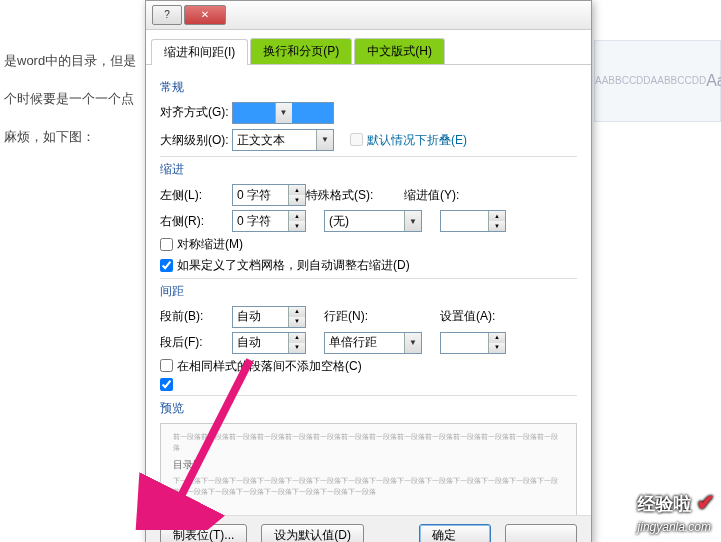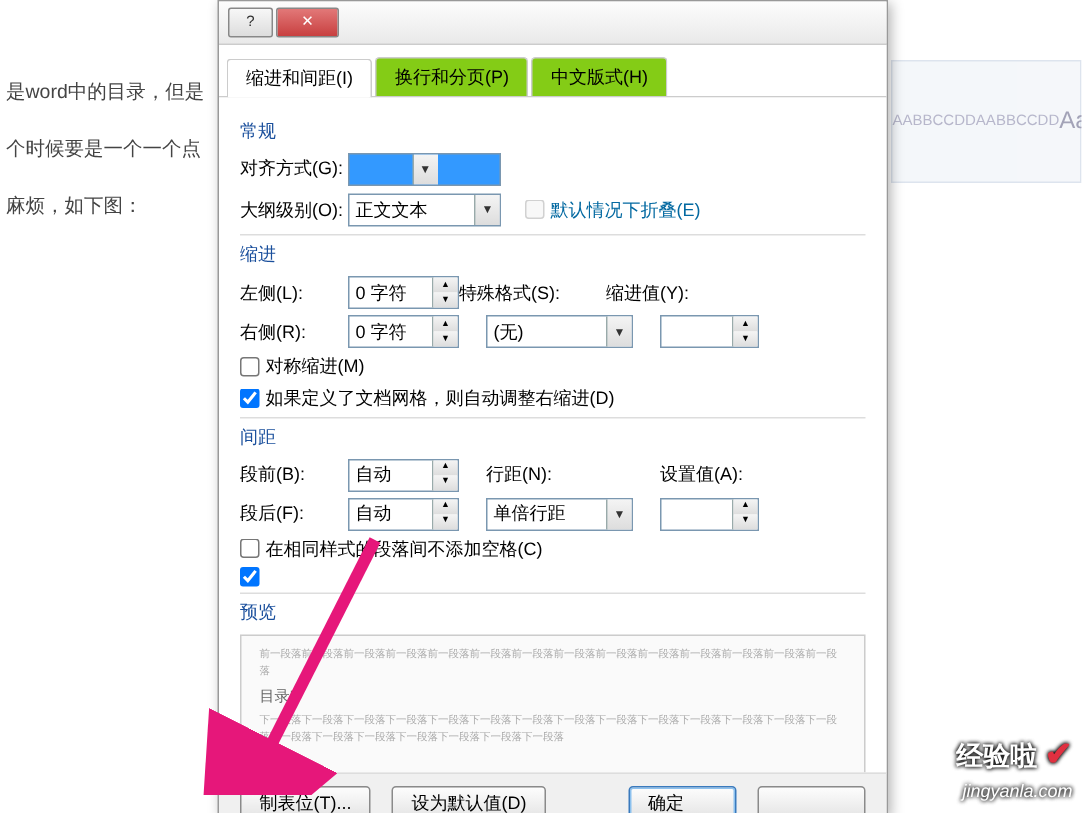--- a/index.html
+++ b/index.html
@@ -28,21 +28,21 @@
   .chk{display:flex;align-items:center;margin:4px 0;font-size:12px;}
   .chk input{margin:0 4px 0 0;}
   .divider{border:none;border-top:1px solid #ddd;margin:3px 0;}
   .preview-box{border:1px solid #ccc;background:#fafafa;height:86px;margin-top:4px;padding:8px 12px;font-size:7px;color:#aaa;overflow:hidden;line-height:1.5;}
   .preview-box .bold-line{color:#666;font-size:10px;margin:4px 0;}
   .btnrow{display:flex;padding:8px 14px;gap:14px;background:#f0f0f0;border-top:1px solid #ddd;}
   .btn{height:23px;padding:0 12px;background:linear-gradient(#fdfdfd,#e3e3e3);border:1px solid #8a8a8a;border-radius:3px;font-size:12px;display:flex;align-items:center;}
   .btn.primary{border:1px solid #3a7abd;box-shadow:0 0 0 1px #8cc1ee inset;}
   .spacer{flex:1;}
   .arrow-annot{position:absolute;left:110px;top:350px;pointer-events:none;}
-  .watermark{position:absolute;right:6px;bottom:6px;color:#fff;font-weight:bold;text-shadow:0 0 3px #000,0 0 3px #000;font-size:18px;text-align:right;margin-left:12px;}
+  .watermark{position:absolute;right:6px;bottom:6px;color:#fff;font-weight:bold;text-shadow:0 0 3px #000,0 0 3px #000;font-size:18px;margin-left:12px;}
   .watermark .sub{font-size:12px;font-style:italic;font-weight:normal;}
   .watermark .check{color:#e03040;font-size:22px;}
   .right-bg{position:absolute;right:0;top:40px;width:125px;height:80px;background:#eef2f7;border:1px solid #c7d3e3;opacity:.6;display:flex;align-items:center;justify-content:space-around;font-size:10px;color:#88a;}
 </style>
 </head>
 <body>
 
 <div class="bg-text">
   <p>是word中的目录，但是</p>
   <p>个时候要是一个一个点</p>

